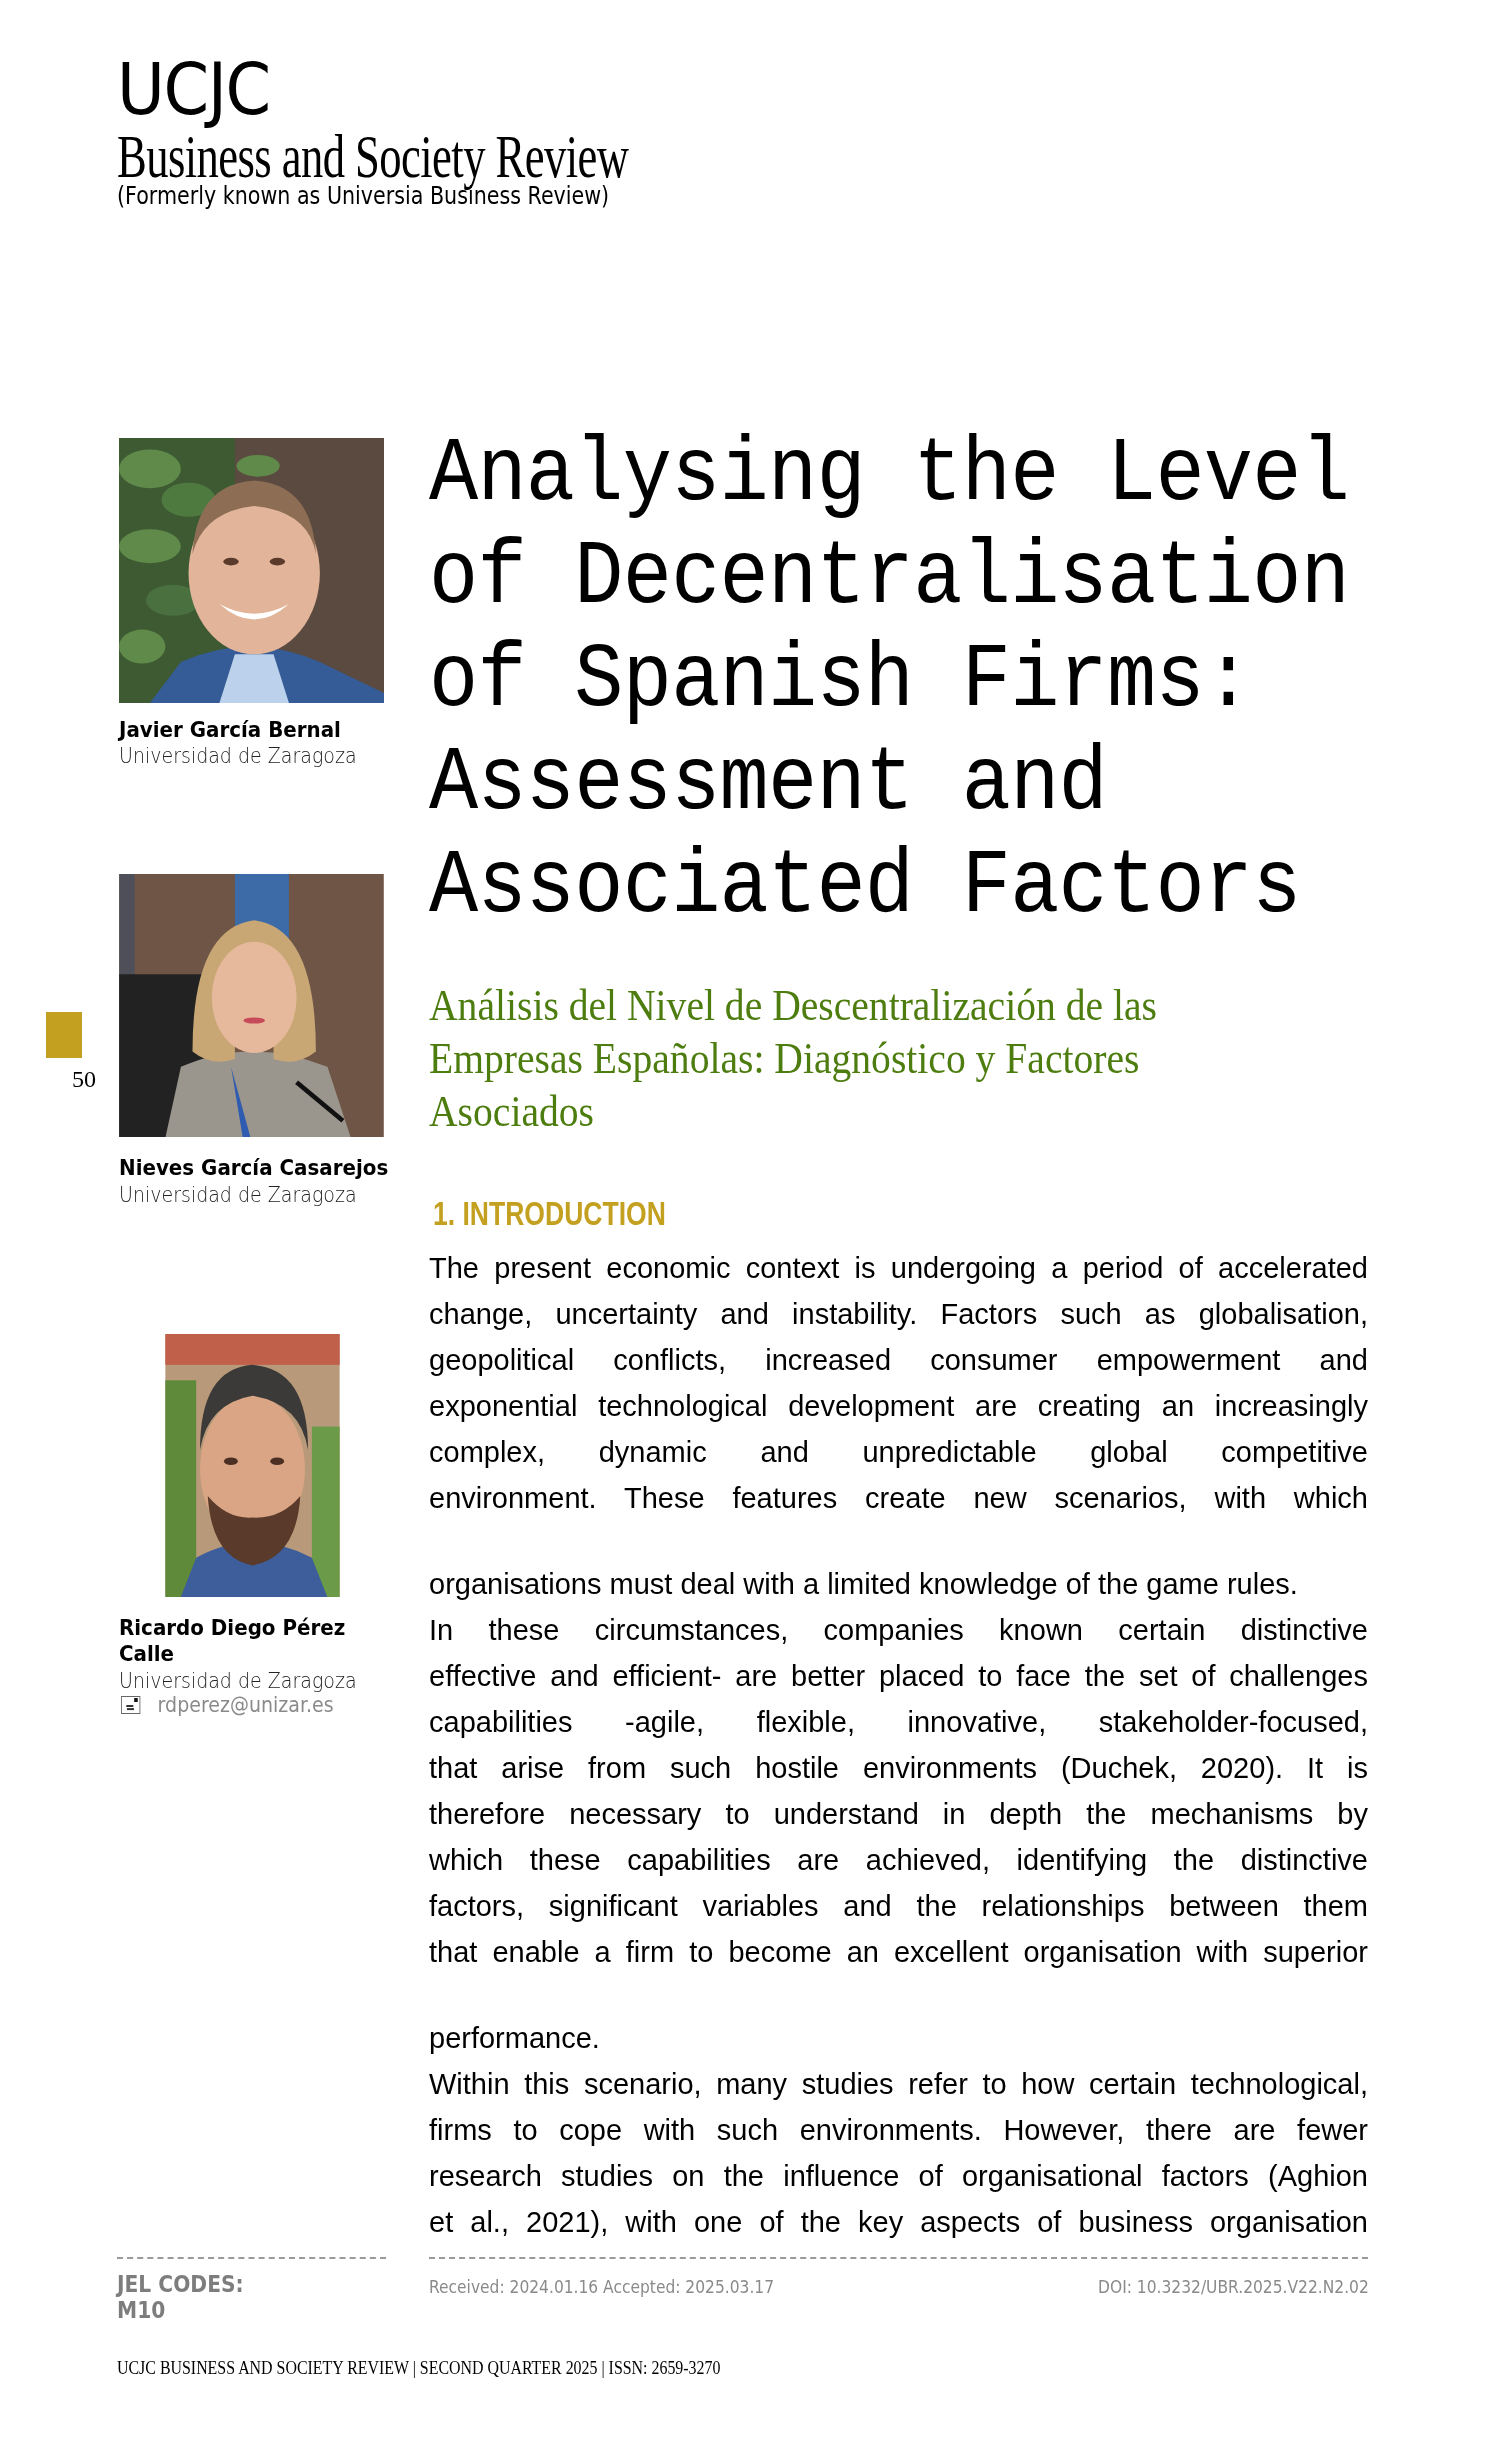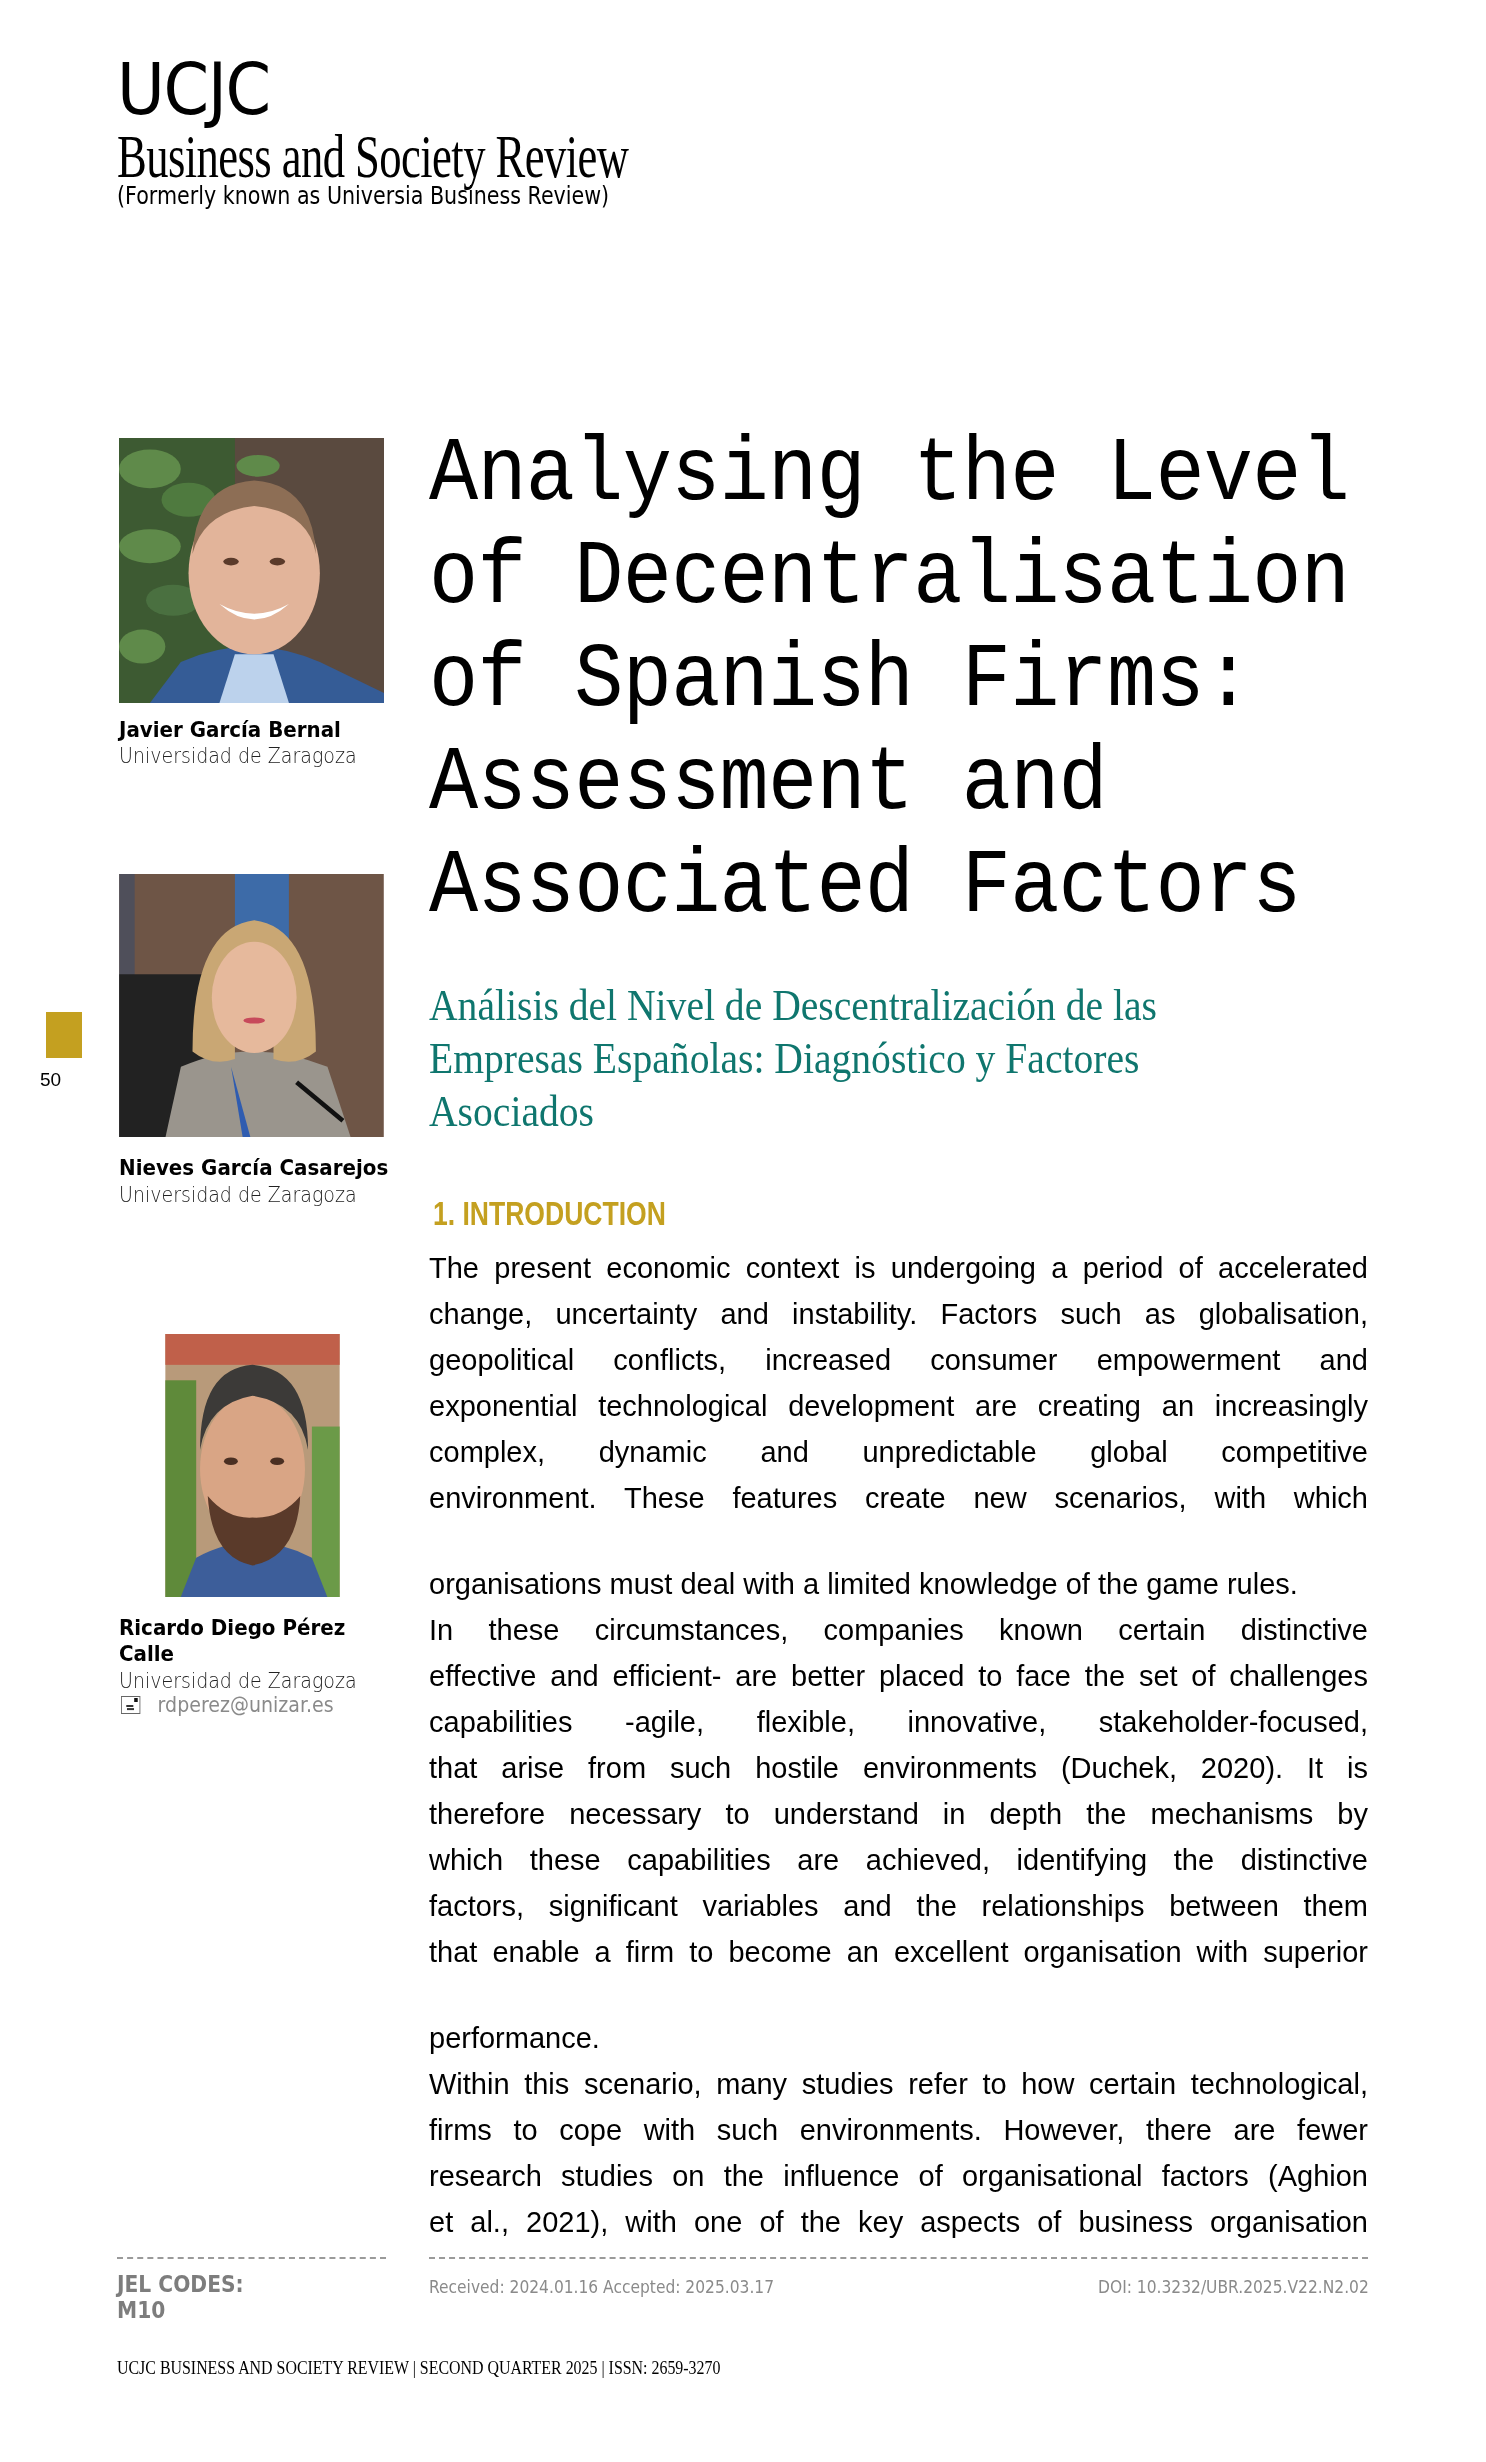--- a/index.html
+++ b/index.html
@@ -6,21 +6,21 @@
     body { width: 1487px; height: 2462px; position: relative; overflow: hidden; color: #000; }
     .abs { position: absolute; }
 
     
     .mast-ucjc { left: 117px; top: 51px; font-family: "DejaVu Sans", sans-serif; font-size: 71px; line-height: 77px; letter-spacing: -1.5px; font-weight: 400; transform: scaleX(0.92); transform-origin: left top; }
     .mast-title { left: 117px; top: 124px; font-family: "Liberation Serif", serif; font-size: 62px; line-height: 65px; letter-spacing: -0.8px; transform: scaleX(0.72); transform-origin: left top; white-space: nowrap; }
     .mast-sub { left: 117px; top: 182px; font-family: "DejaVu Sans", sans-serif; font-size: 24px; line-height: 28px; white-space: nowrap; transform: scaleX(0.86); transform-origin: left top; }
 
     
     .page-marker { left: 46px; top: 1012px; width: 36px; height: 46px; }
-    .page-num { left: 40px; top: 1064px; font-family: Liberation Sans, sans-serif; font-size: 19px; line-height: 31px; }
+    .page-num { left: 72px; top: 1064px; font-family: Liberation Serif, serif; font-size: 24px; line-height: 31px; }
 
     .photo { overflow: hidden; }
     .author-name { font-family: "DejaVu Sans", sans-serif; font-weight: 700; font-size: 21.6px; line-height: 26px; transform: scaleX(0.92); transform-origin: left top; white-space: nowrap; }
     .author-affil { font-family: "DejaVu Sans", sans-serif; font-weight: 300; font-size: 21.6px; line-height: 26px; color: #222; transform: scaleX(0.88); transform-origin: left top; white-space: nowrap; }
     .author-email { font-family: "DejaVu Sans", sans-serif; font-size: 21.6px; line-height: 26px; color: #8a8a8a; transform: scaleX(0.88); transform-origin: left top; white-space: nowrap; display: flex; align-items: center; gap: 20px; }
     .mail-icon { width: 21.6px; height: 18.5px; border: 1.5px solid #666; box-sizing: border-box; position: relative; background: #fff; }
     .mail-icon::before { content: ""; position: absolute; right: 1.5px; top: 1.5px; width: 4.6px; height: 3.9px; background: #111; }
     .mail-icon::after { content: ""; position: absolute; left: 4.6px; top: 8.5px; width: 8.5px; height: 1.5px; background: #333; box-shadow: 0.8px 3.1px 0 #333; }
 
     
@@ -118,21 +118,21 @@
 </div>
 
 <div class="abs title">
   <span class="line">Analysing the Level</span>
   <span class="line">of Decentralisation</span>
   <span class="line">of Spanish Firms:</span>
   <span class="line">Assessment and</span>
   <span class="line">Associated Factors</span>
 </div>
 
-<div class="abs subtitle" style="color:#0f766e;">
+<div class="abs subtitle" style="color:#4d7c0f;">
   <span class="line">Análisis del Nivel de Descentralización de las</span>
   <span class="line">Empresas Españolas: Diagnóstico y Factores</span>
   <span class="line">Asociados</span>
 </div>
 
 <div class="abs section-heading" style="color:#C4A020;">1. INTRODUCTION</div>
 
 <div class="abs body-text">
   <div class="bline"><span>The present economic context is undergoing a period of accelerated</span></div>
   <div class="bline"><span>change, uncertainty and instability. Factors such as globalisation,</span></div>

